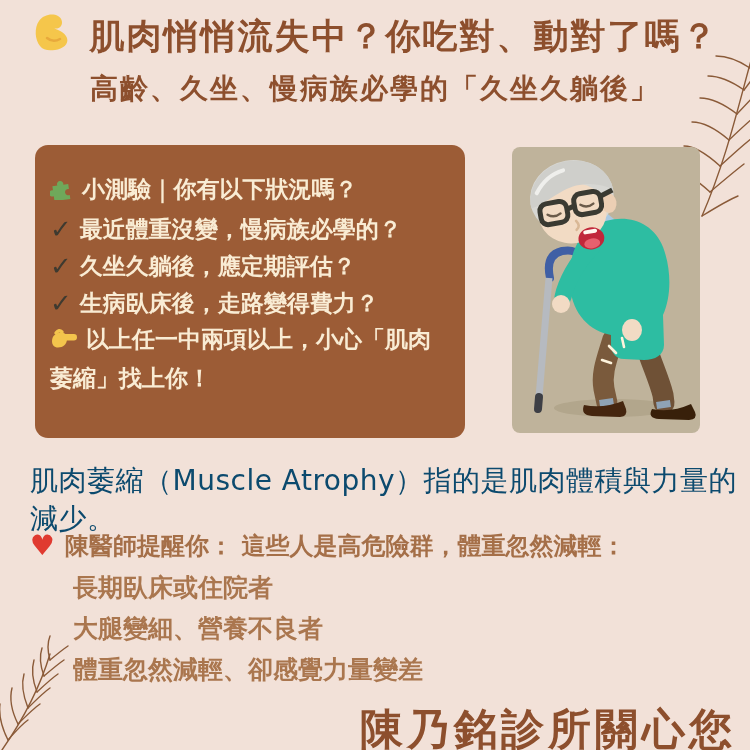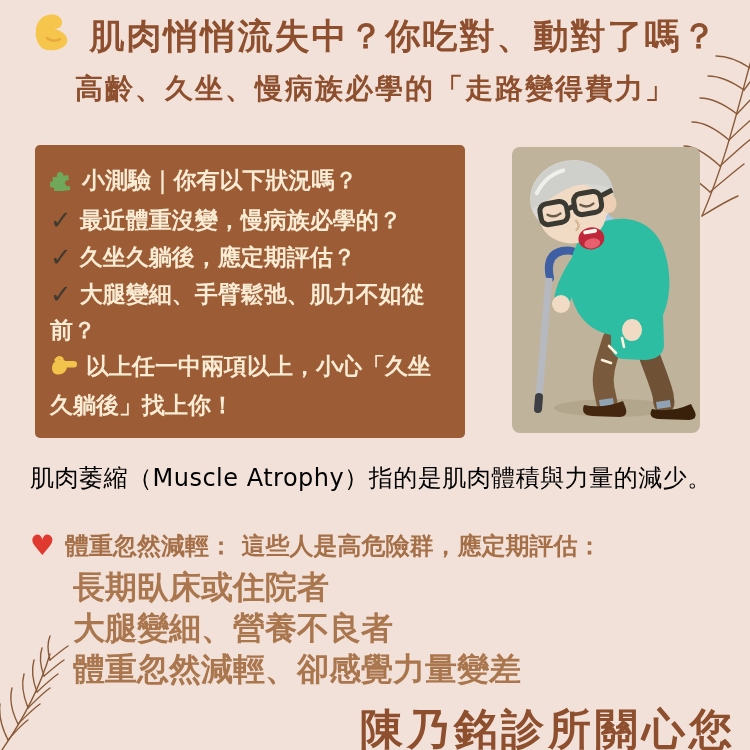--- a/index.html
+++ b/index.html
@@ -19,49 +19,49 @@
   }
   .subtitle{
     position:absolute;top:70px;left:0;right:0;
     text-align:center;color:#8d4f2d;
     font-size:28px;font-weight:bold;letter-spacing:2px;
     white-space:nowrap;
   }
   
   .quiz-box{
     position:absolute;left:35px;top:145px;width:430px;height:293px;
-    background:#9c5c36;border-radius:5px;
-    box-sizing:border-box;padding:17px 15px;
+    background:#9c5c36;border-radius:13px;
+    box-sizing:border-box;padding:26px 15px;
     color:#f9ecd4;font-size:23px;line-height:36px;font-weight:bold;
   }
   .quiz-line{display:block;}
   .bullet-icon{display:inline-block;vertical-align:-3px;margin-right:8px;}
   .check-glyph{
     display:inline-block;margin-right:8px;
     color:#3e3a30;font-size:26px;font-weight:bold;transform:translateY(1px);
   }
   
   .illus-panel{
     position:absolute;left:512px;top:147px;width:188px;height:286px;
     background:#bfb39b;border-radius:8px;overflow:hidden;
   }
   
   .definition{
     position:absolute;left:30px;top:462px;width:715px;
-    color:#000000;font-size:24px;letter-spacing:0.5px;
+    color:#0c4a6e;font-size:28px;letter-spacing:0.5px;
   }
   .reminder-row{
     position:absolute;left:30px;top:530px;width:700px;
     color:#a56f48;font-size:24px;font-weight:bold;
     display:flex;align-items:center;gap:10px;
   }
   .heart-glyph{color:#e03a30;font-size:28px;line-height:1;}
   .risk-list{
     position:absolute;left:73px;top:567px;width:620px;
-    color:#aa764e;font-size:32px;line-height:41px;font-weight:bold;
+    color:#aa764e;font-size:25px;line-height:41px;font-weight:bold;
   }
   
   .footer{
     position:absolute;right:14px;top:701px;
     color:#8d4f2d;font-size:43px;font-weight:bold;letter-spacing:4px;
   }
   
   .leaf-top-right{position:absolute;right:-8px;top:44px;}
   .leaf-bottom-left{position:absolute;left:-6px;bottom:-6px;}
 </style>
@@ -73,21 +73,21 @@
   <div class="title-row">
     <span class="bullet-icon">
       <svg width="42" height="40" viewBox="0 0 42 40">
         <path d="M8,34 C3,28 2,16 7,9 C11,3 20,1 26,4 C30,6 31,11 29,14 C27,17 23,17 21,16 C26,18 33,20 35,26 C37,32 31,37 23,38 C16,39 11,38 8,34 Z" fill="#f5c64b"></path>
         <path d="M15,26 Q21,31 28,27" fill="none" stroke="#e8a93c" stroke-width="2.5" stroke-linecap="round"></path>
       </svg>
     </span>
     <span>肌肉悄悄流失中？你吃對、動對了嗎？</span>
   </div>
 
-  <div class="subtitle">高齡、久坐、慢病族必學的「走路變得費力」</div>
+  <div class="subtitle">高齡、久坐、慢病族必學的「久坐久躺後」</div>
 
   <div class="leaf-top-right">
     <svg width="120" height="180" viewBox="0 0 120 180" fill="none" stroke="#8a5a38" stroke-width="1.4" stroke-linecap="round">
       <path d="M116,6 C102,54 90,112 64,172"></path>
       <path d="M112,24 Q94,12 78,12"></path>  
         <path d="M112,24 Q116,8 120,2"></path>
       <path d="M106,46 Q86,32 70,32"></path>  
         <path d="M106,46 Q118,30 122,24"></path>
       <path d="M99,70 Q78,54 62,54"></path>   
         <path d="M99,70 Q116,52 122,46"></path>
@@ -109,30 +109,30 @@
         </svg>
       </span><span>小測驗｜你有以下狀況嗎？</span>
     </span>
     <span class="quiz-line">
       <span class="check-glyph">✓</span><span>最近體重沒變，慢病族必學的？</span>
     </span>
     <span class="quiz-line">
       <span class="check-glyph">✓</span><span>久坐久躺後，應定期評估？</span>
     </span>
     <span class="quiz-line">
-      <span class="check-glyph">✓</span><span>大腿變細、手臂鬆弛、肌力不如從前？</span>
+      <span class="check-glyph">✓</span><span>生病臥床後，走路變得費力？</span>
     </span>
     <span class="quiz-line">
       <span class="bullet-icon">
         <svg width="28" height="22" viewBox="0 0 28 22">
           <rect x="10" y="6" width="17" height="6.5" rx="3.2" fill="#f3c44c"></rect>
           <path d="M2,13 C2,8 6,4.5 11,4.5 C15,4.5 17,7 17,11 C17,16 13,19.5 8,19.5 C4,19.5 2,17 2,13 Z" fill="#f3c44c"></path>
           <path d="M6,5 q3,-4 6,-1" fill="none" stroke="#f3c44c" stroke-width="3.4" stroke-linecap="round"></path>
         </svg>
-      </span><span>以上任一中兩項以上，小心「久坐久躺後」找上你！</span>
+      </span><span>以上任一中兩項以上，小心「肌肉萎縮」找上你！</span>
     </span>
   </div>
 
   <div class="illus-panel">
     <svg width="188" height="286" viewBox="0 0 188 286">
 
       <ellipse cx="102" cy="261" rx="60" ry="9" fill="#b2a68c"></ellipse>
 
       <path d="M38,131 Q33,108 50,104 Q66,101 68,113" fill="none" stroke="#3f5fa5" stroke-width="8" stroke-linecap="round"></path>
       <line x1="37" y1="131" x2="27" y2="250" stroke="#b6bac0" stroke-width="7"></line>
@@ -187,21 +187,21 @@
         <ellipse cx="74" cy="99" rx="8" ry="5" fill="#e8606e"></ellipse>
         <rect x="67" y="85" width="14" height="4" rx="2" fill="#fff6ee"></rect>
       </g>
     </svg>
   </div>
 
   <div class="definition">肌肉萎縮（Muscle Atrophy）指的是肌肉體積與力量的減少。</div>
 
   <div class="reminder-row">
     <span class="heart-glyph">♥</span>
-    <span>體重忽然減輕： 這些人是高危險群，應定期評估：</span>
+    <span>陳醫師提醒你： 這些人是高危險群，體重忽然減輕：</span>
   </div>
 
   <div class="risk-list">
     <div>長期臥床或住院者</div>
     <div>大腿變細、營養不良者</div>
     <div>體重忽然減輕、卻感覺力量變差</div>
   </div>
 
   <div class="leaf-bottom-left">
     <svg width="110" height="120" viewBox="0 0 110 120" fill="none" stroke="#8a5a38" stroke-width="1.4" stroke-linecap="round">

